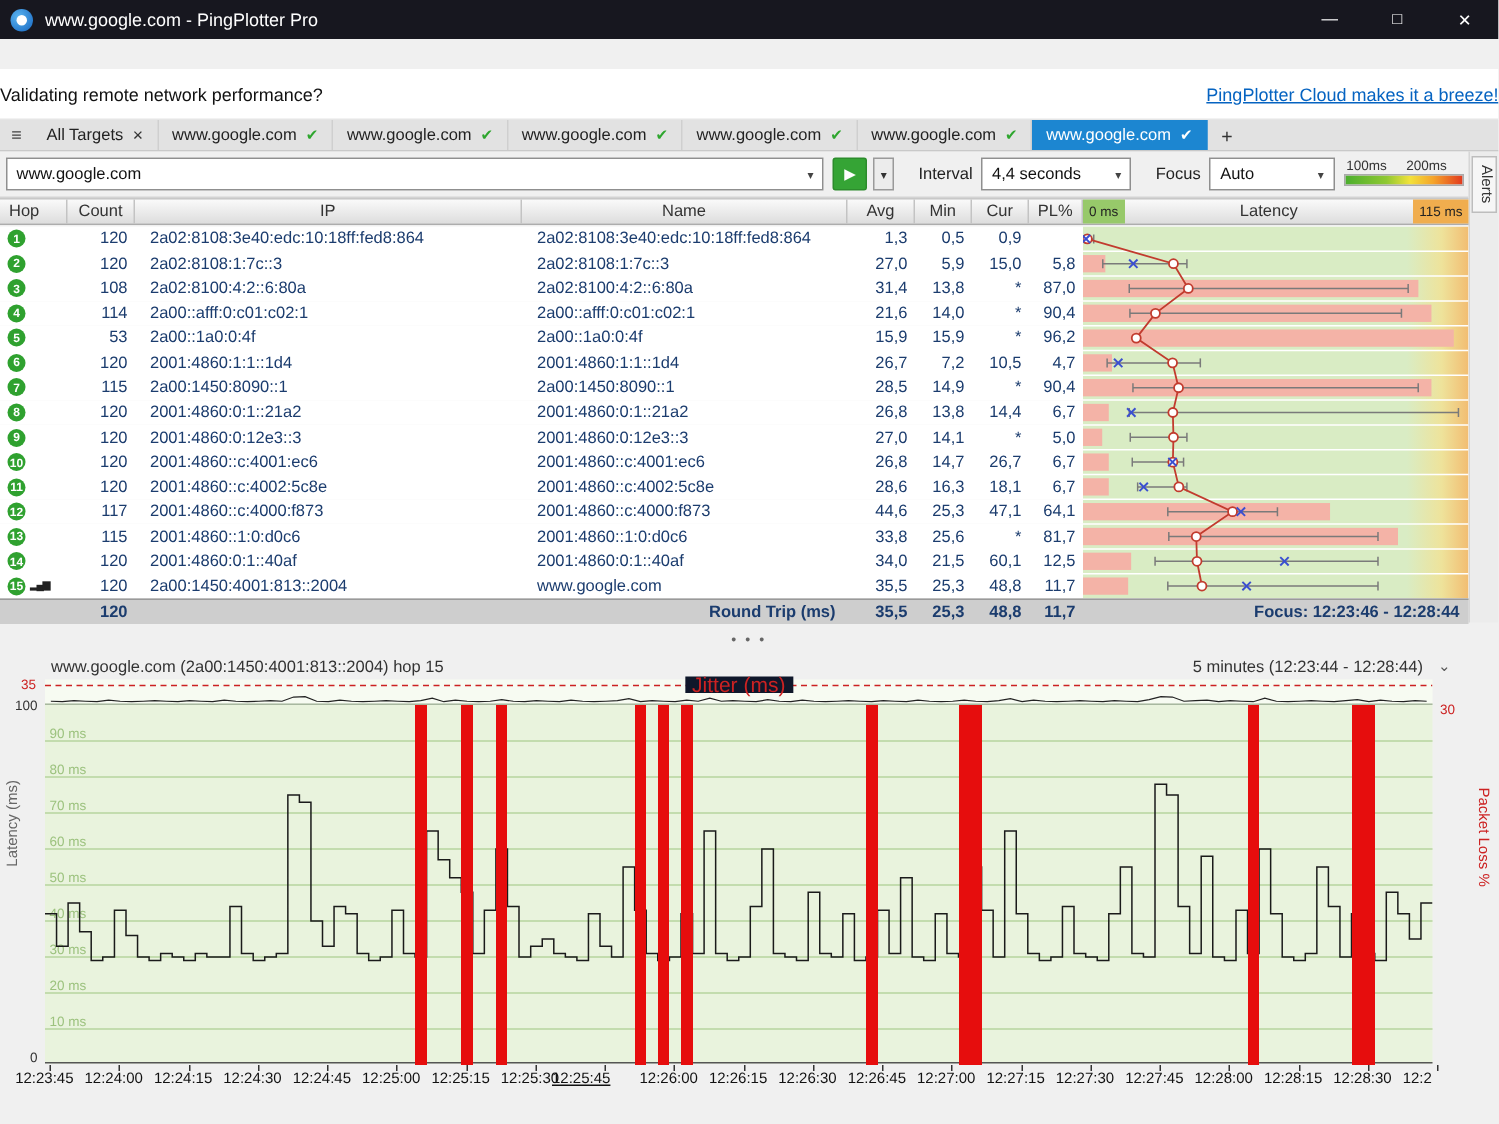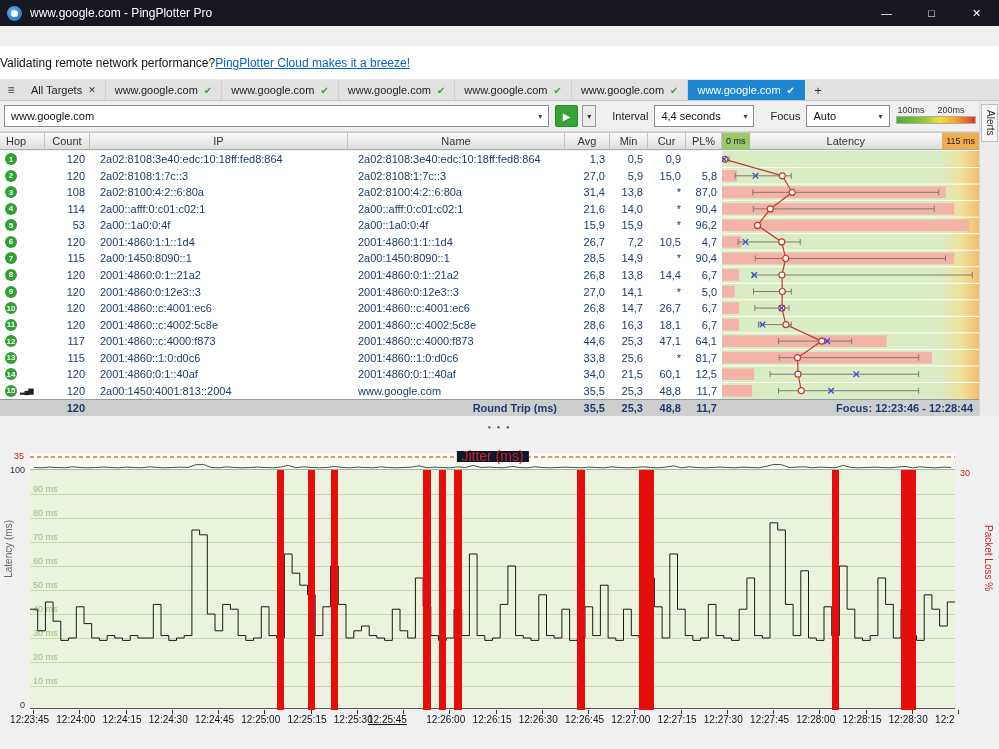--- a/index.html
+++ b/index.html
@@ -13,21 +13,21 @@
   .app-icon::after{content:"";position:absolute;left:4px;top:4px;width:7px;height:7px;border-radius:50%;background:#fff}
   .titlebar .title{font-size:12px}
   .win-controls{margin-left:auto;display:flex;height:26px}
   .win-btn{width:45px;height:26px;display:flex;align-items:center;justify-content:center;font-size:11px;color:#fff}
 
   
   .menubar{position:absolute;left:0;top:26px;width:999px;height:20px;background:#f0f0f0;display:flex;align-items:center;padding-left:2px}
   .menu-item{font-size:12px;color:#111;padding:0 9px;line-height:20px}
 
   
-  .banner{position:absolute;left:0;top:46px;width:999px;height:34px;background:#fff;display:flex;align-items:center;justify-content:flex-start;font-size:12px;color:#111;border-bottom:1px solid #e6e6e6}
+  .banner{position:absolute;left:0;top:46px;width:999px;height:34px;background:#fff;display:flex;align-items:center;justify-content:space-between;font-size:12px;color:#111;border-bottom:1px solid #e6e6e6}
   .banner a{color:#0563c1;text-decoration:underline;margin-left:0}
 
   
   .tabbar{position:absolute;left:0;top:80px;width:999px;height:21px;background:#e2e2e2;display:flex;align-items:stretch;font-size:11px;border-bottom:1px solid #c9c9c9}
   .ham{width:22px;display:flex;align-items:center;justify-content:center;color:#444;font-size:12px}
   .tab{display:flex;align-items:center;padding:0 9px;gap:6px;border-right:1px solid #cfcfcf;color:#222;white-space:nowrap}
   .tab.active{background:#1c86d1;color:#fff;border-right-color:#1c86d1}
   .tab .check{color:#2ea62e;font-size:10px}
   .tab.active .check{color:#fff}
   .tab .close-x{font-size:9px;color:#333}
@@ -532,20 +532,25 @@
     <div class="cell c-name">Round Trip (ms)</div>
     <div class="cell c-avg">35,5</div>
     <div class="cell c-min">25,3</div>
     <div class="cell c-cur">48,8</div>
     <div class="cell c-pl">11,7</div>
     <div class="cell c-graph">Focus: 12:23:46 - 12:28:44</div>
   </div>
 
   <div class="splitter">● ● ●</div>
 
+  <div class="tl-header">
+    <span class="tl-title">www.google.com (2a00:1450:4001:813::2004) hop 15</span>
+    <span class="tl-range">5 minutes (12:23:44 - 12:28:44)</span>
+    <span class="tl-chevron">⌄</span>
+  </div>
 
   <span class="axis-lab red" style="left:14px;top:451px">35</span>
   <span class="axis-lab dark" style="left:10px;top:465px">100</span>
   <span class="axis-lab dark" style="left:20px;top:700px">0</span>
   <span class="rot-left">Latency (ms)</span>
   <span class="axis-lab red" style="left:960px;top:468px">30</span>
   <span class="rot-right">Packet Loss %</span>
 
   <div class="jitter-strip">
     <svg id="jitter-svg" width="925" height="16" viewBox="0 0 925 16">

